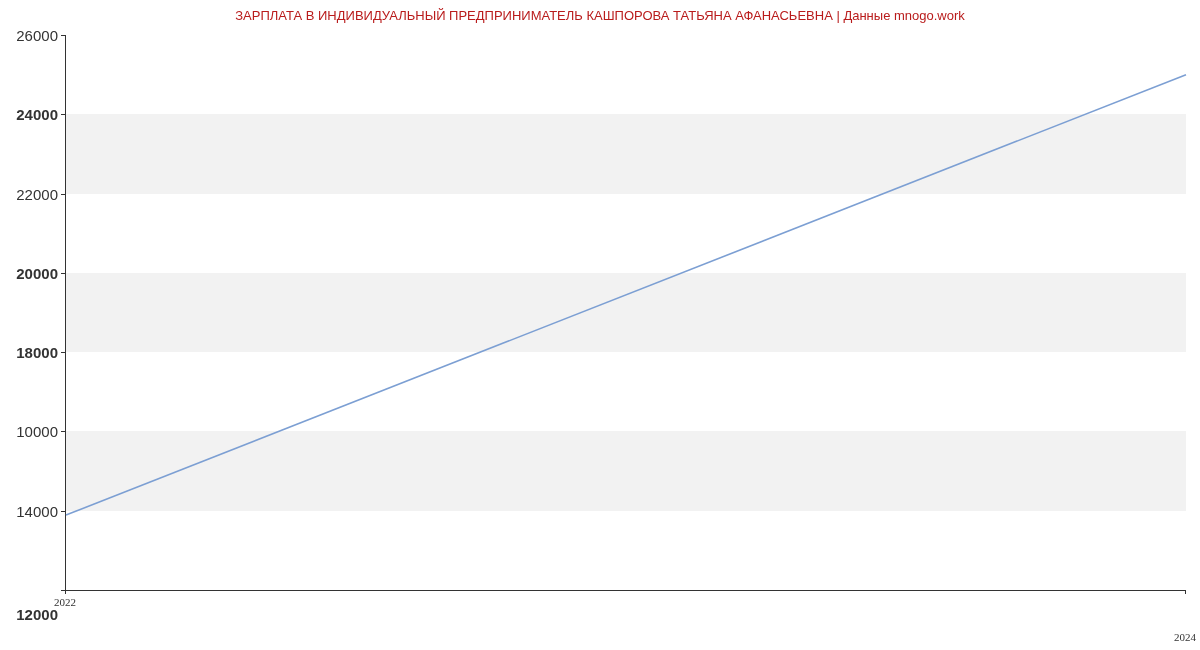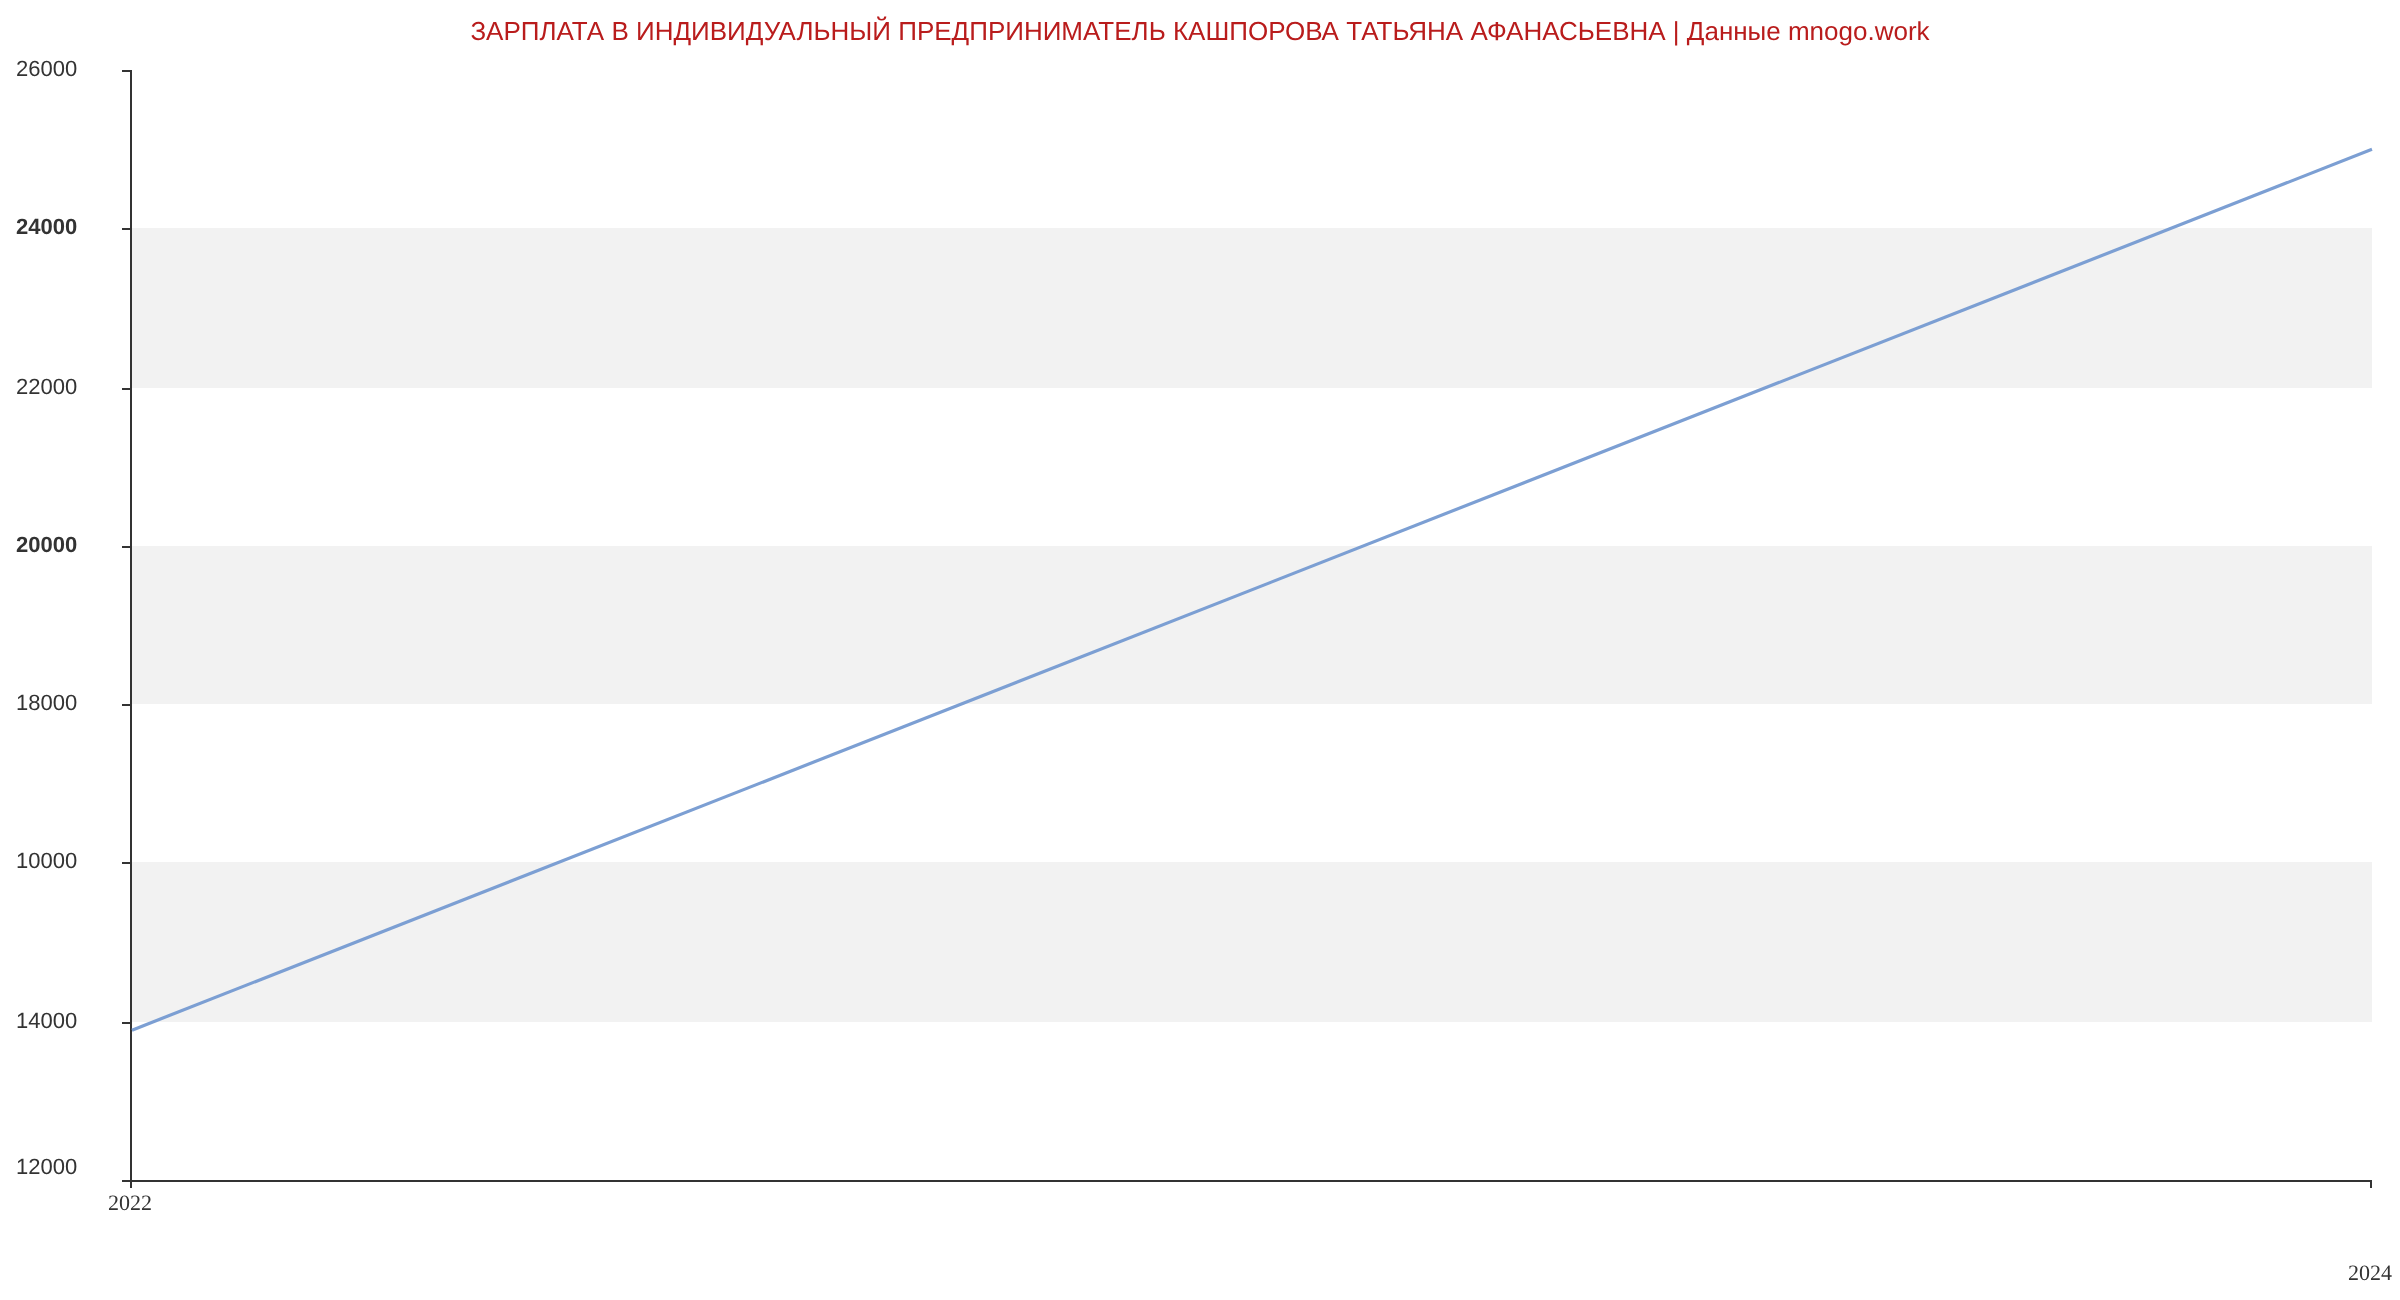--- a/index.html
+++ b/index.html
@@ -37,22 +37,22 @@
   .grid-band {
     position: absolute;
     left: 0;
     width: 1120px;
     background: #f2f2f2;
   }
   .y-tick-label {
     position: absolute;
     right: 1142px;
     width: 50px;
-    text-align: left;
-    font-size: 11px;
+    text-align: right;
+    font-size: 15px;
     color: #333333;
     transform: translateY(-50%);
   }
   .y-tick-mark {
     position: absolute;
     left: 61px;
     width: 4px;
     height: 1px;
     background: #333333;
   }
@@ -92,27 +92,27 @@
   <div class="chart-title">ЗАРПЛАТА В ИНДИВИДУАЛЬНЫЙ ПРЕДПРИНИМАТЕЛЬ КАШПОРОВА ТАТЬЯНА АФАНАСЬЕВНА | Данные mnogo.work</div>
 
   <div class="plot-area">
       <div class="grid-band" style="top: 79.2857px; height: 79.2857px;"></div>
       <div class="grid-band" style="top: 237.857px; height: 79.2857px;"></div>
       <div class="grid-band" style="top: 396.429px; height: 79.2857px;"></div>
     <svg class="line-plot">
       <polyline class="data-line" points="0,480.075 1120,39.64285714285711"></polyline>
     </svg>
   </div>
-<div class="y-tick-label" style="top: 584px;">12000</div>
+<div class="y-tick-label" style="top: 614px; font-weight: bold;">12000</div>
     <div class="y-tick-mark" style="top: 590px;"></div>
     <div class="y-tick-label" style="top: 510.714px;">14000</div>
     <div class="y-tick-mark" style="top: 510.714px;"></div>
     <div class="y-tick-label" style="top: 431.429px;">10000</div>
     <div class="y-tick-mark" style="top: 431.429px;"></div>
-    <div class="y-tick-label" style="top: 352.143px;">18000</div>
+    <div class="y-tick-label" style="top: 352.143px; font-weight: bold;">18000</div>
     <div class="y-tick-mark" style="top: 352.143px;"></div>
     <div class="y-tick-label" style="top: 272.857px; font-weight: bold;">20000</div>
     <div class="y-tick-mark" style="top: 272.857px;"></div>
     <div class="y-tick-label" style="top: 193.571px;">22000</div>
     <div class="y-tick-mark" style="top: 193.571px;"></div>
     <div class="y-tick-label" style="top: 114.286px; font-weight: bold;">24000</div>
     <div class="y-tick-mark" style="top: 114.286px;"></div>
     <div class="y-tick-label" style="top: 35px;">26000</div>
     <div class="y-tick-mark" style="top: 35px;"></div>
     <div class="x-tick-label" style="left: 65px;">2022</div>

